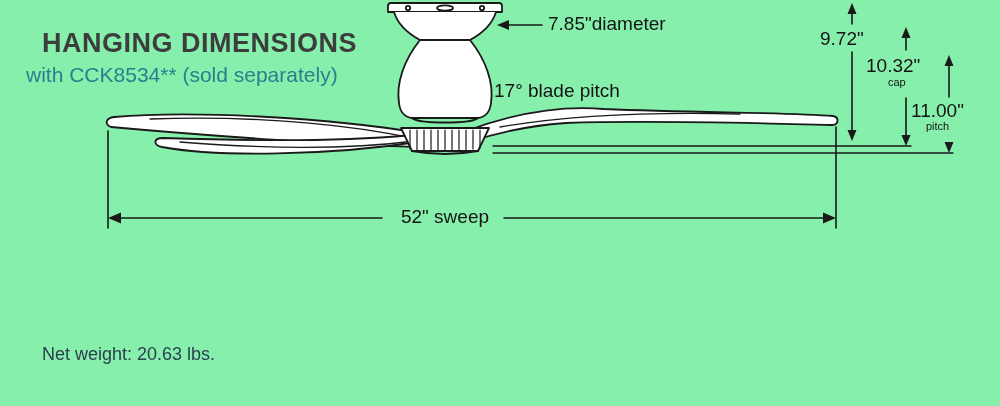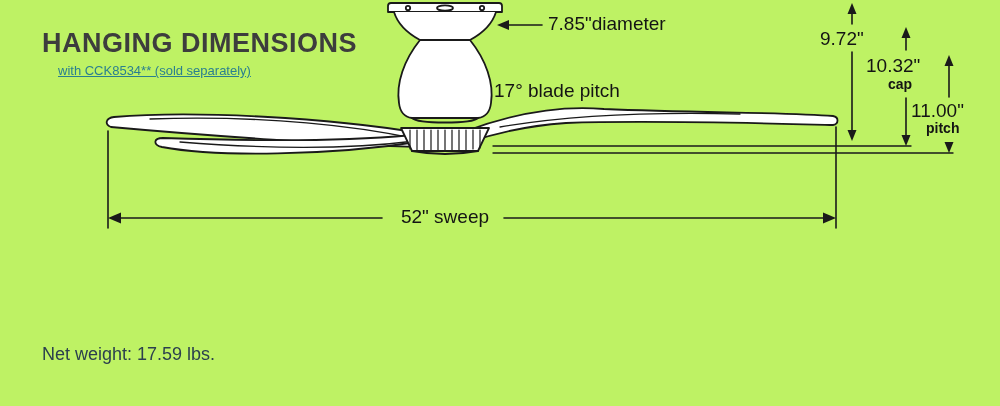--- a/index.html
+++ b/index.html
@@ -1,35 +1,35 @@
 <!DOCTYPE html>
 <html style="--title: #3d3d3d; --teal: #2a7f8f; --net_weight: #2b3f4e; --line: #141414;"><head>
 <meta charset="utf-8">
 <style>
   html,body { margin:0; padding:0; background:#ffffff; }
   body { width:1000px; height:406px; overflow:hidden; font-family:"Liberation Sans", sans-serif; }
-  .canvas { position:relative; width:1000px; height:406px; background:#bef264; }
+  .canvas { position:relative; width:1000px; height:406px; background:#86efac; }
   .canvas svg { position:absolute; left:0; top:0; }
   .title {
     position:absolute; left:42px; top:28px;
     font-size:27px; font-weight:700; letter-spacing:.5px;
     color:var(--title,#3d3d3d); white-space:nowrap;
   }
   .subtitle {
-    position:absolute; left:58px; top:63px;
-    font-size:13px; color:var(--teal,#2a7f8f); white-space:nowrap;text-decoration:underline;
+    position:absolute; left:26px; top:63px;
+    font-size:21px; color:var(--teal,#2a7f8f); white-space:nowrap;
   }
   .net-weight {
     position:absolute; left:42px; top:344px;
     font-size:18px; color:var(--net_weight,#2b3f4e); white-space:nowrap;
   }
   .lbl {
     position:absolute; font-size:19px; color:var(--line,#141414); white-space:nowrap;
   }
-  .lbl.small { font-size:14px;font-weight:bold; }
+  .lbl.small { font-size:11px; }
   .lbl-diameter { left:548px; top:13px; }
   .lbl-pitch    { left:494px; top:80px; }
   .lbl-d1       { left:820px; top:28px; }
   .lbl-d2       { left:866px; top:55px; }
   .lbl-d2sub    { left:888px; top:76px; }
   .lbl-d3       { left:911px; top:100px; }
   .lbl-d3sub    { left:926px; top:120px; }
   .lbl-sweep    { left:383px; top:206px; width:124px; text-align:center; }
 </style>
 </head>
@@ -124,14 +124,14 @@
   <div class="lbl lbl-pitch">17° blade pitch</div>
 
   <div class="lbl lbl-d1">9.72"</div>
   <div class="lbl lbl-d2">10.32"</div>
   <div class="lbl small lbl-d2sub">cap</div>
   <div class="lbl lbl-d3">11.00"</div>
   <div class="lbl small lbl-d3sub">pitch</div>
 
   <div class="lbl lbl-sweep">52" sweep</div>
 
-  <div class="net-weight">Net weight: 17.59 lbs.</div>
+  <div class="net-weight">Net weight: 20.63 lbs.</div>
 </div>
 
 </body></html>

